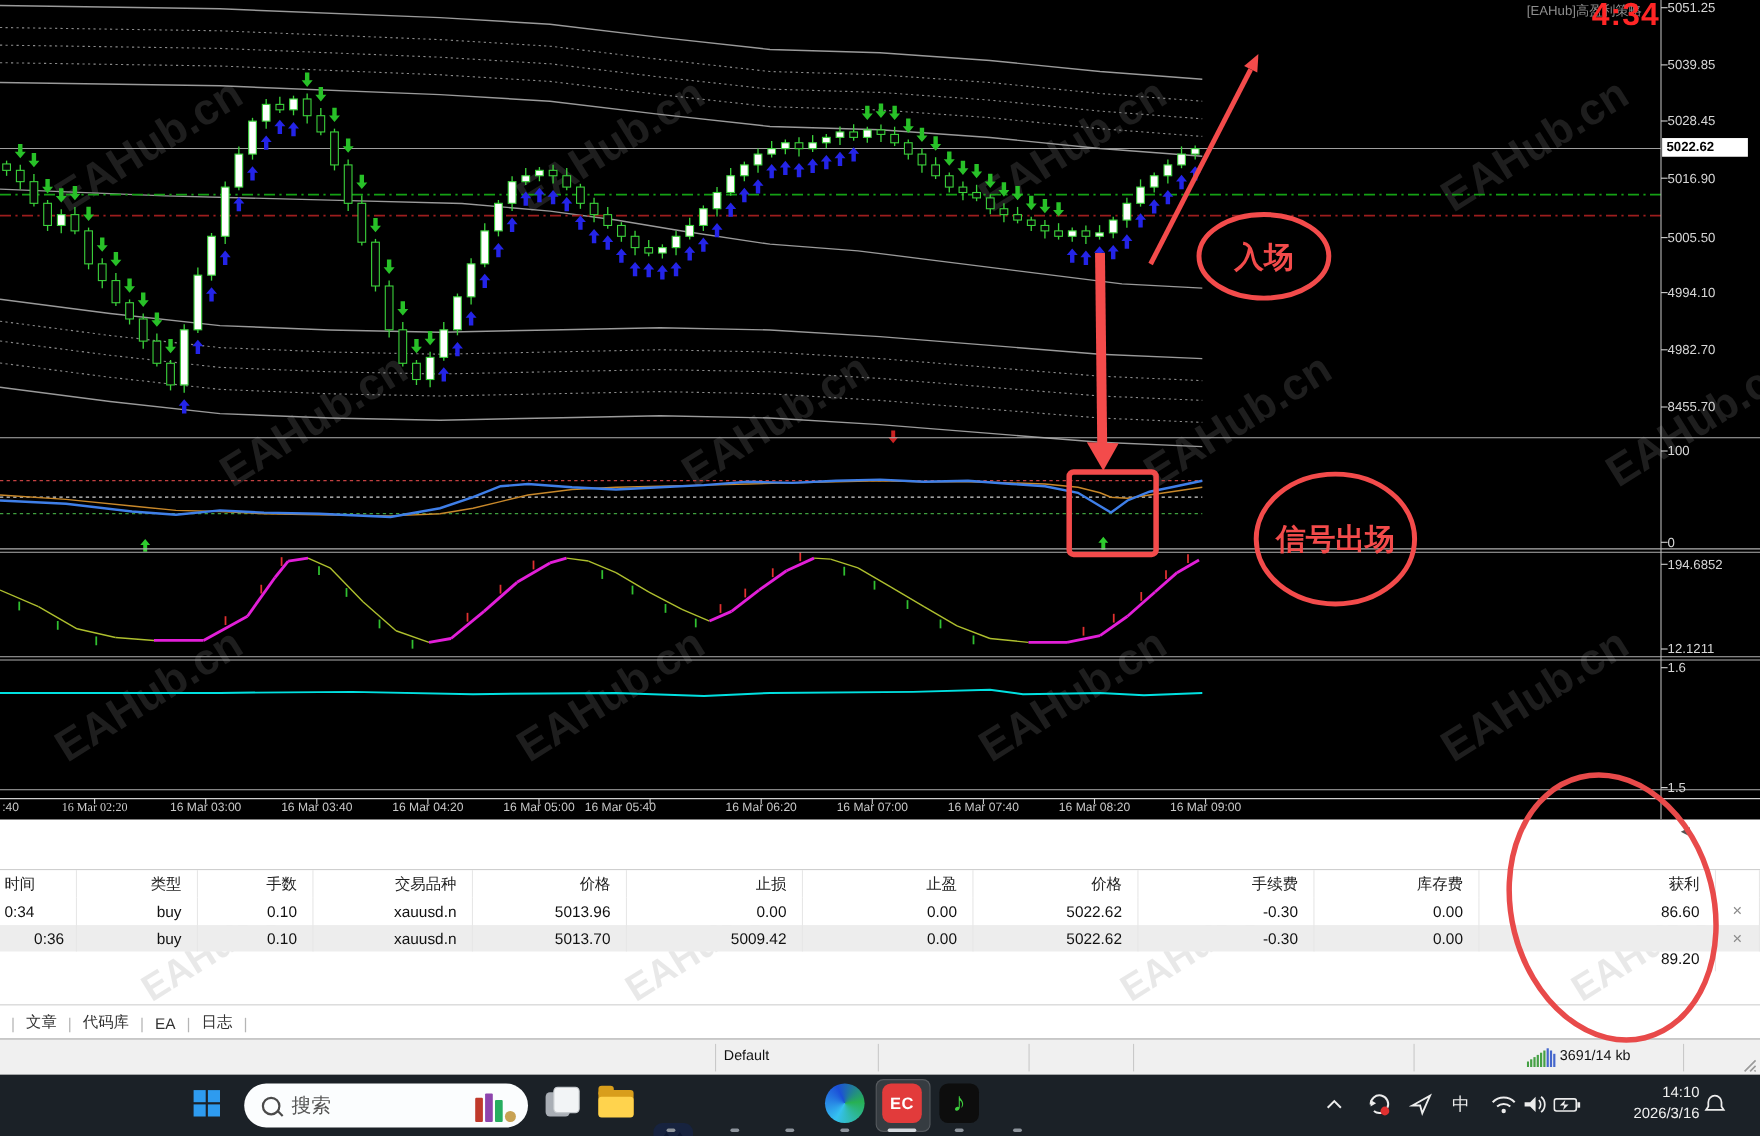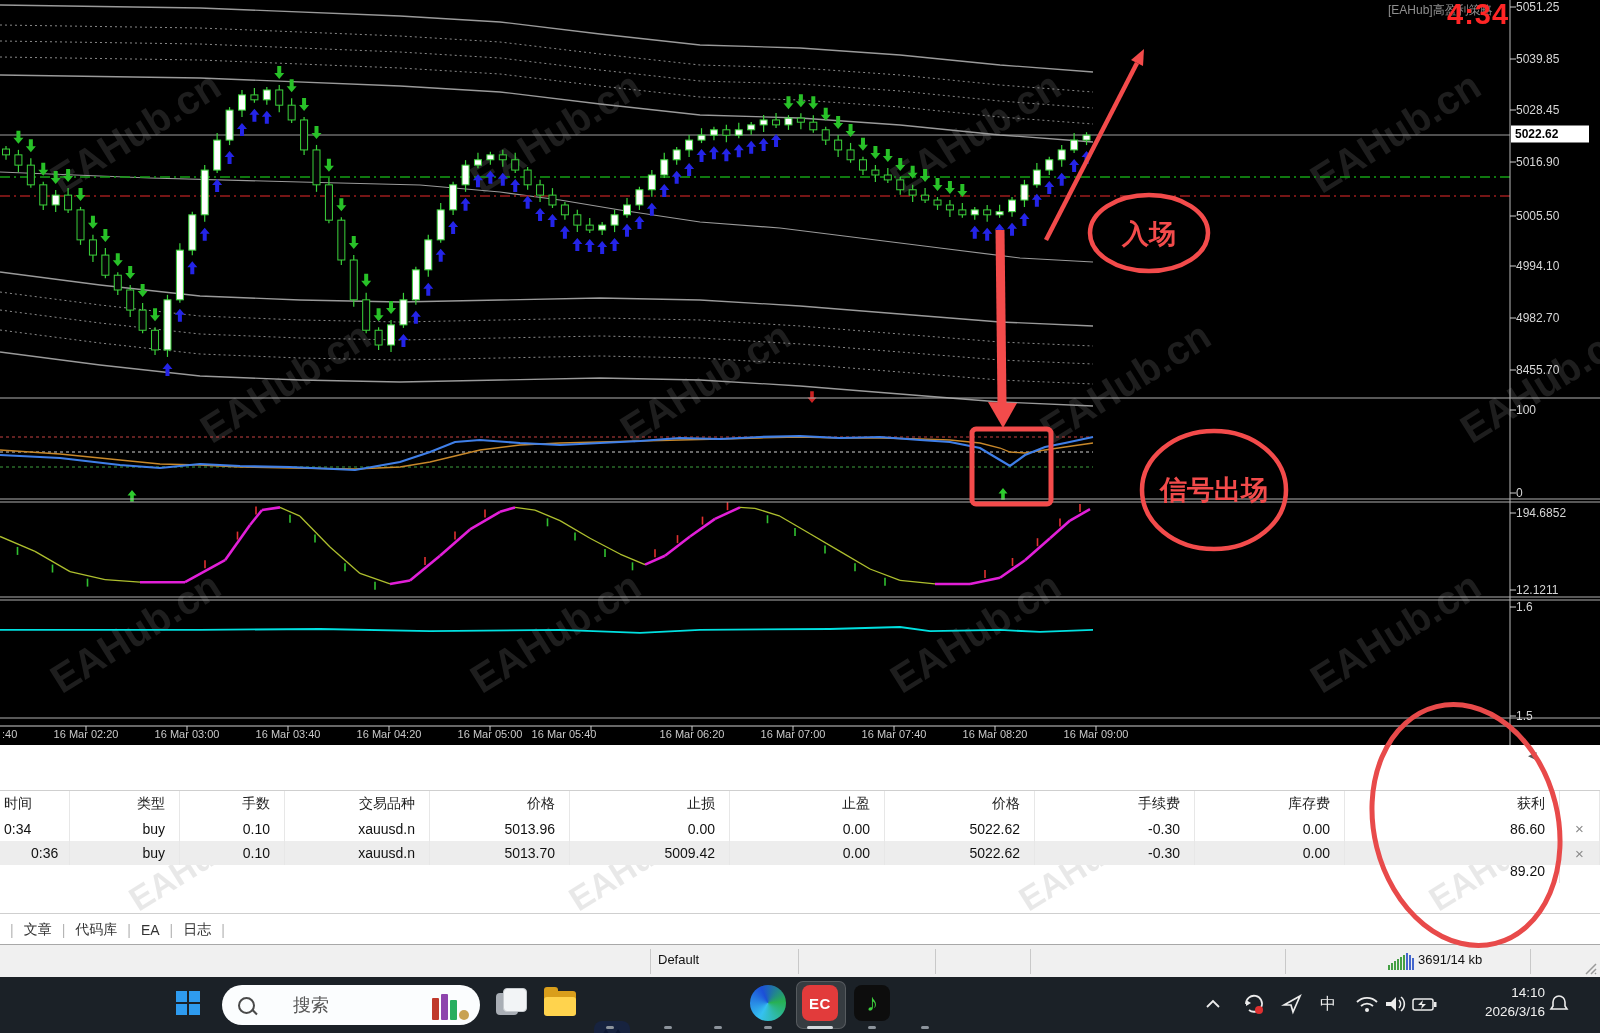--- a/index.html
+++ b/index.html
@@ -44,21 +44,21 @@
   #traffic{position:absolute;left:1418px;top:7px;}
   #bars-icon{position:absolute;left:1388px;top:6px;}
   #grip{position:absolute;right:2px;bottom:2px;}
   
   #taskbar{position:absolute;left:0;top:977px;width:1600px;height:56px;background:#1b2127;}
   .tb-icon{position:absolute;top:8px;width:36px;height:36px;border-radius:8px;}
   .dot{position:absolute;top:49px;width:8px;height:3px;border-radius:2px;background:#8d949c;}
   .dot.active{width:26px;background:#d3d8dd;}
   #start-btn{position:absolute;left:170px;top:8px;width:36px;height:36px;}
   #search-pill{position:absolute;left:222px;top:8px;width:258px;height:40px;background:#fbfdfe;border-radius:20px;
-    display:flex;align-items:center;color:#555;font-size:18px;gap:28px;}
+    display:flex;align-items:center;color:#555;font-size:18px;}
   #search-pill .mag{width:13px;height:13px;border:2px solid #4a4a4a;border-radius:50%;margin-left:16px;position:relative;}
   #search-pill .mag::after{content:"";position:absolute;left:11px;top:12px;width:7px;height:2px;background:#4a4a4a;transform:rotate(45deg);}
   #search-pill .stext{margin-left:10px;}
   #search-books{position:absolute;right:6px;top:5px;width:42px;height:30px;display:flex;align-items:flex-end;}
   #search-books i{display:block;margin-right:2px;border-radius:1px;}
   .ec-high{position:absolute;left:796px;top:4px;width:48px;height:46px;background:rgba(255,255,255,0.12);
     border:1px solid rgba(255,255,255,0.16);border-radius:7px;}
   .ec{background:#e23b3b;color:#fff;font-weight:bold;font-size:15px;display:flex;align-items:center;justify-content:center;letter-spacing:0.5px;}
   .edge{border-radius:50%;background:conic-gradient(from 210deg,#35c1f1,#1b4fd8 35%,#27b053 65%,#35c1f1);}
   .qq{background:#0d0d0d;color:#3ecf3e;font-size:24px;display:flex;align-items:center;justify-content:center;}
@@ -498,21 +498,21 @@
         <div class="pslabel" style="top: 370px;">8455.70</div>
         <div class="pslabel" style="top: 410px;">100</div>
         <div class="pslabel" style="top: 493px;">0</div>
         <div class="pslabel" style="top: 513px;">194.6852</div>
         <div class="pslabel" style="top: 590px;">12.1211</div>
         <div class="pslabel" style="top: 607px; text-align: center;">1.6</div>
         <div class="pslabel" style="top: 716px;">1.5</div>
       </div>
     <div id="time-scale">
         <div class="tlabel first" style="left: 2px;">:40</div>
-        <div class="tlabel" style="left: 86px;">16 Mar 02:20</div>
+        <div class="tlabel" style="left: 86px; font-family: Liberation Serif, serif;">16 Mar 02:20</div>
         <div class="tlabel" style="left: 187px;">16 Mar 03:00</div>
         <div class="tlabel" style="left: 288px;">16 Mar 03:40</div>
         <div class="tlabel" style="left: 389px;">16 Mar 04:20</div>
         <div class="tlabel" style="left: 490px;">16 Mar 05:00</div>
         <div class="tlabel" style="left: 564px;">16 Mar 05:40</div>
         <div class="tlabel" style="left: 692px;">16 Mar 06:20</div>
         <div class="tlabel" style="left: 793px;">16 Mar 07:00</div>
         <div class="tlabel" style="left: 894px;">16 Mar 07:40</div>
         <div class="tlabel" style="left: 995px;">16 Mar 08:20</div>
         <div class="tlabel" style="left: 1096px;">16 Mar 09:00</div>

